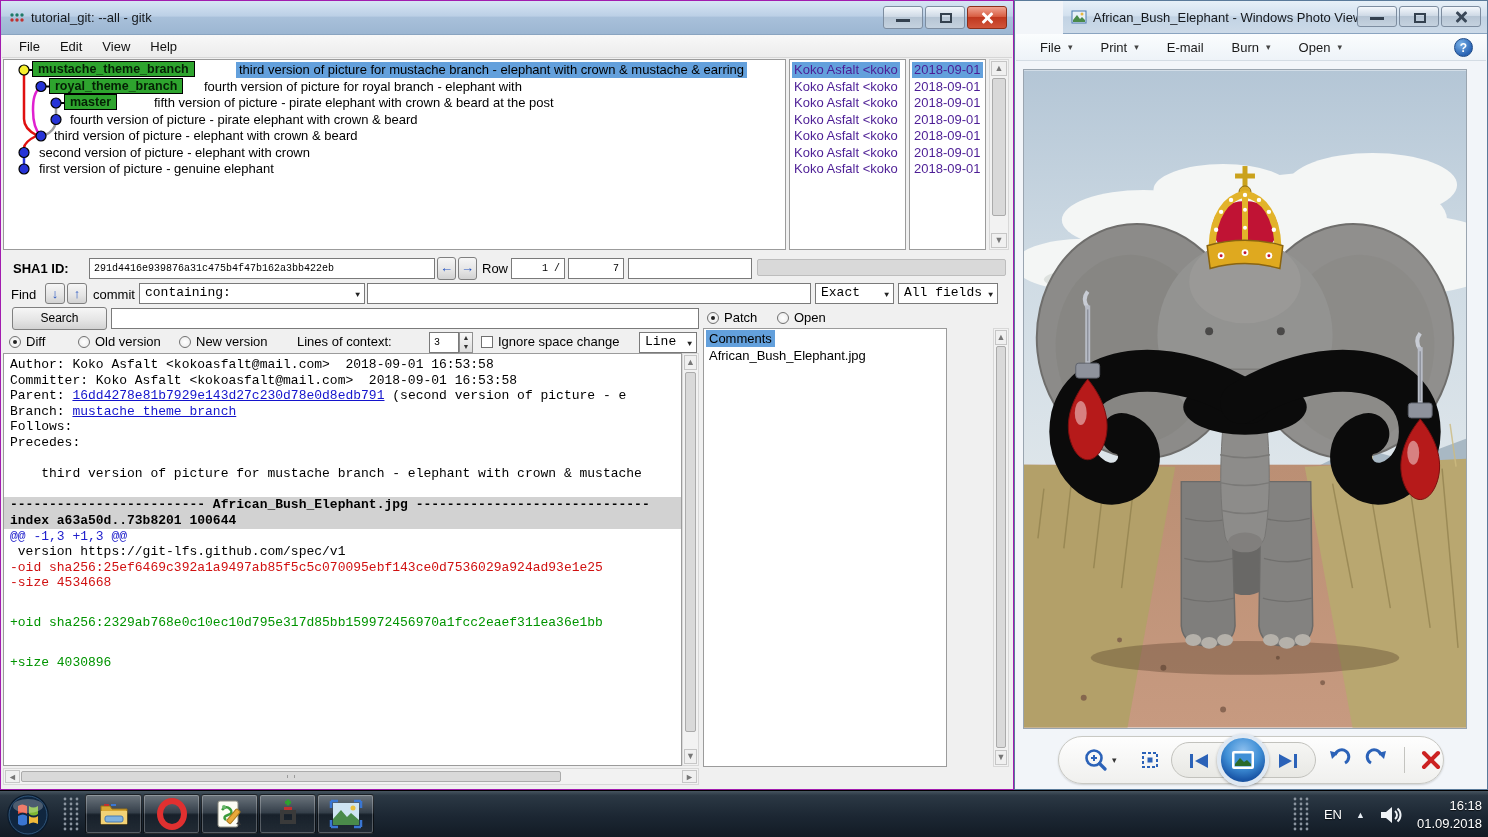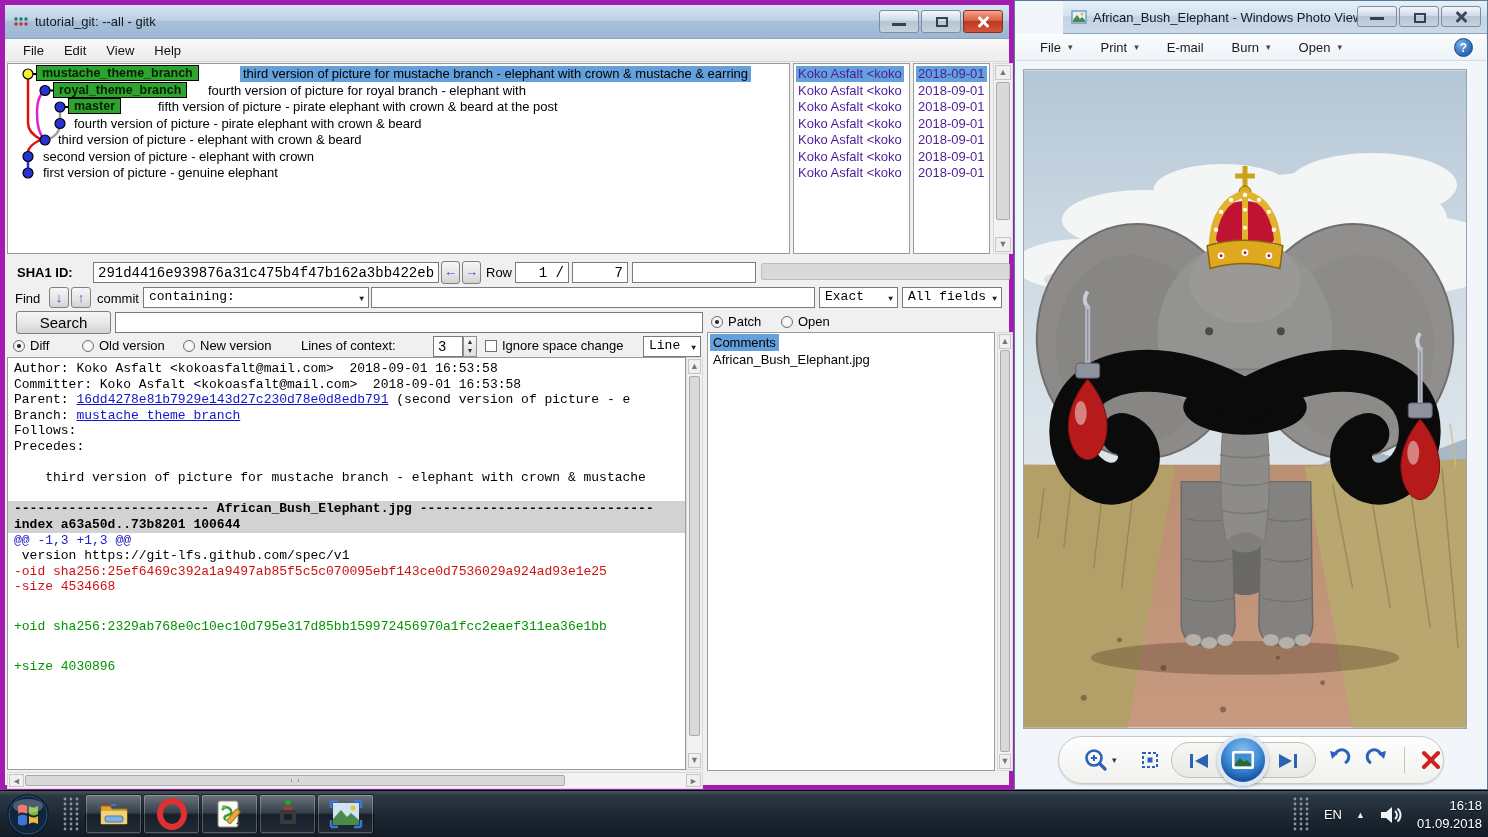--- a/index.html
+++ b/index.html
@@ -2,21 +2,21 @@
 <html><head>
 <meta charset="utf-8">
 <style>
   * { margin:0; padding:0; box-sizing:border-box; }
   html,body { width:1488px; height:837px; overflow:hidden; font-family:"Liberation Sans",sans-serif; background:#000; }
   #desktop { position:relative; width:1488px; height:837px; }
 
   .win { position:absolute; top:0; height:790px; background:#f0f0f0; }
 
   
-  #gitk-window { left:0; width:1014px; border:5px solid #a21caf; }
+  #gitk-window { left:0; width:1014px; border:1px solid #a21caf; }
   .titlebar { position:absolute; left:0; top:0; right:0; height:34px;
     background:linear-gradient(180deg,#d7e5f4 0%,#bcd0e6 45%,#a8c0da 50%,#9cb6d2 100%);
     border-bottom:1px solid #8aa4c0; display:flex; align-items:center; }
   .titlebar .title-text { font-size:13px; color:#15181c; margin-left:6px; white-space:nowrap; }
   .app-ico { width:16px; height:16px; margin-left:8px; flex:0 0 auto; }
   .win-buttons { position:absolute; right:6px; top:5px; display:flex; gap:2px; }
   .wbtn { width:40px; height:23px; border:1px solid #7d8da0; border-radius:3px;
     background:linear-gradient(180deg,#f4f8fc,#cfdae6 45%,#b6c5d4 50%,#c5d2df); position:relative; }
   .wbtn.close-active { background:linear-gradient(180deg,#f0a492,#d95f44 45%,#c0381f 50%,#d1553a); border-color:#8c2f1a; }
   .glyph-min { position:absolute; left:12px; right:12px; bottom:6px; height:3px; background:#34414f; }
@@ -50,24 +50,24 @@
   .sb-thumb { position:absolute; left:2px; right:2px; background:#d9d9d9; border:1px solid #ababab; border-radius:2px; }
   .sbh-arrow { position:absolute; top:1px; bottom:1px; width:15px; background:#f0f0f0; border:1px solid #c6c6c6;
     color:#777; font-size:9px; line-height:13px; text-align:center; }
   .sbh-thumb { position:absolute; top:2px; bottom:2px; background:#d9d9d9; border:1px solid #ababab; border-radius:2px; }
   .grip { position:absolute; left:50%; top:3px; bottom:3px; width:8px; transform:translateX(-50%);
     border-left:1px solid #9a9a9a; border-right:1px solid #9a9a9a; }
 
   .lbl { position:absolute; font-size:13px; color:#000; white-space:nowrap; }
   .lbl.bold { font-weight:bold; }
   .mono { font-family:"Liberation Mono","DejaVu Sans Mono",monospace; }
-  .entry { position:absolute; border:1px solid #7a7a7a; background:#fff; font-size:14px; padding:1px 4px; color:#000; }
+  .entry { position:absolute; border:1px solid #7a7a7a; background:#fff; font-size:10px; padding:1px 4px; color:#000; }
   input.entry { outline:none; }
   .tkbtn { position:absolute; border:1px solid #808080; border-radius:3px;
-    background:linear-gradient(#f6f6f6,#e4e4e4 60%,#d2d2d2); font-size:15px; color:#000; text-align:center; }
+    background:linear-gradient(#f6f6f6,#e4e4e4 60%,#d2d2d2); font-size:12px; color:#000; text-align:center; }
   .arrowbtn { color:#2050c0; font-weight:bold; font-size:13px; line-height:19px; }
   .combo { position:absolute; border:1px solid #7a7a7a; background:#fff; font-size:13px; padding:1px 18px 1px 5px; white-space:nowrap; }
   .combo .car { position:absolute; right:4px; top:50%; transform:translateY(-50%); font-size:8px; color:#222; }
   .grayband { position:absolute; background:#d9d9d9; border:1px solid #bdbdbd; }
 
   .radio { position:absolute; width:12px; height:12px; border:1px solid #707070; border-radius:50%;
     background:radial-gradient(#fff,#e8e8e8); }
   .radio.sel::after { content:""; position:absolute; left:3px; top:3px; width:4px; height:4px; border-radius:50%; background:#222; }
   .checkbox { position:absolute; width:12px; height:12px; border:1px solid #707070; background:#fff; }
   .spin { position:absolute; width:14px; font-size:7px; color:#333; line-height:9px; text-align:center;
@@ -77,21 +77,21 @@
   #diff-pane { position:absolute; left:2px; top:352px; width:679px; height:413px; background:#fff; border:1px solid #9b9b9b; overflow:hidden; }
   #diff-lines { position:absolute; left:6px; top:3px; right:0; font-family:"Liberation Mono","DejaVu Sans Mono",monospace;
     font-size:13px; line-height:15.6px; white-space:pre; }
   .dline { height:15.6px; }
   .dline.sep { background:#d2d2d2; font-weight:bold; margin-left:-6px; padding-left:6px; }
   .dline.hunk { color:#2020cc; }
   .dline.del { color:#d01010; }
   .dline.add { color:#009400;margin-top:24px; }
   .dlink { color:#1414cc; text-decoration:underline; }
 
-  #file-list-box { position:absolute; left:702px; top:327px; width:288px; height:439px; background:#fff; border:1px solid #9b9b9b; padding:1px 0 0 2px; }
+  #file-list-box { position:absolute; left:702px; top:327px; width:244px; height:439px; background:#fff; border:1px solid #9b9b9b; padding:1px 0 0 2px; }
   .flist-item { font-size:13px; line-height:17px; white-space:nowrap; color:#000; width:max-content; padding:0 3px; }
   .flist-item.fsel { background:#63a0dc; }
 
   
   #photo-window { left:1014px; width:474px; border:1px solid #5a7a9a; background:#f2f5f9; }
   #photo-window .titlebar { background:linear-gradient(180deg,#e7f0f8 0%,#d3e1ef 45%,#c2d3e4 50%,#ccdae8 100%); height:33px;margin-left:48px; }
   #pv-menubar { position:absolute; left:1px; top:33px; right:1px; height:27px; background:linear-gradient(#fbfdfe,#eef3f8);
     border-bottom:1px solid #d4dce4; display:flex; align-items:center; padding-left:14px; gap:8px; }
   .pv-menu-item { font-size:13px; color:#1a1a1a; padding:3px 10px; display:flex; align-items:center; gap:7px; }
   .pv-caret { font-size:9px; color:#444; }

